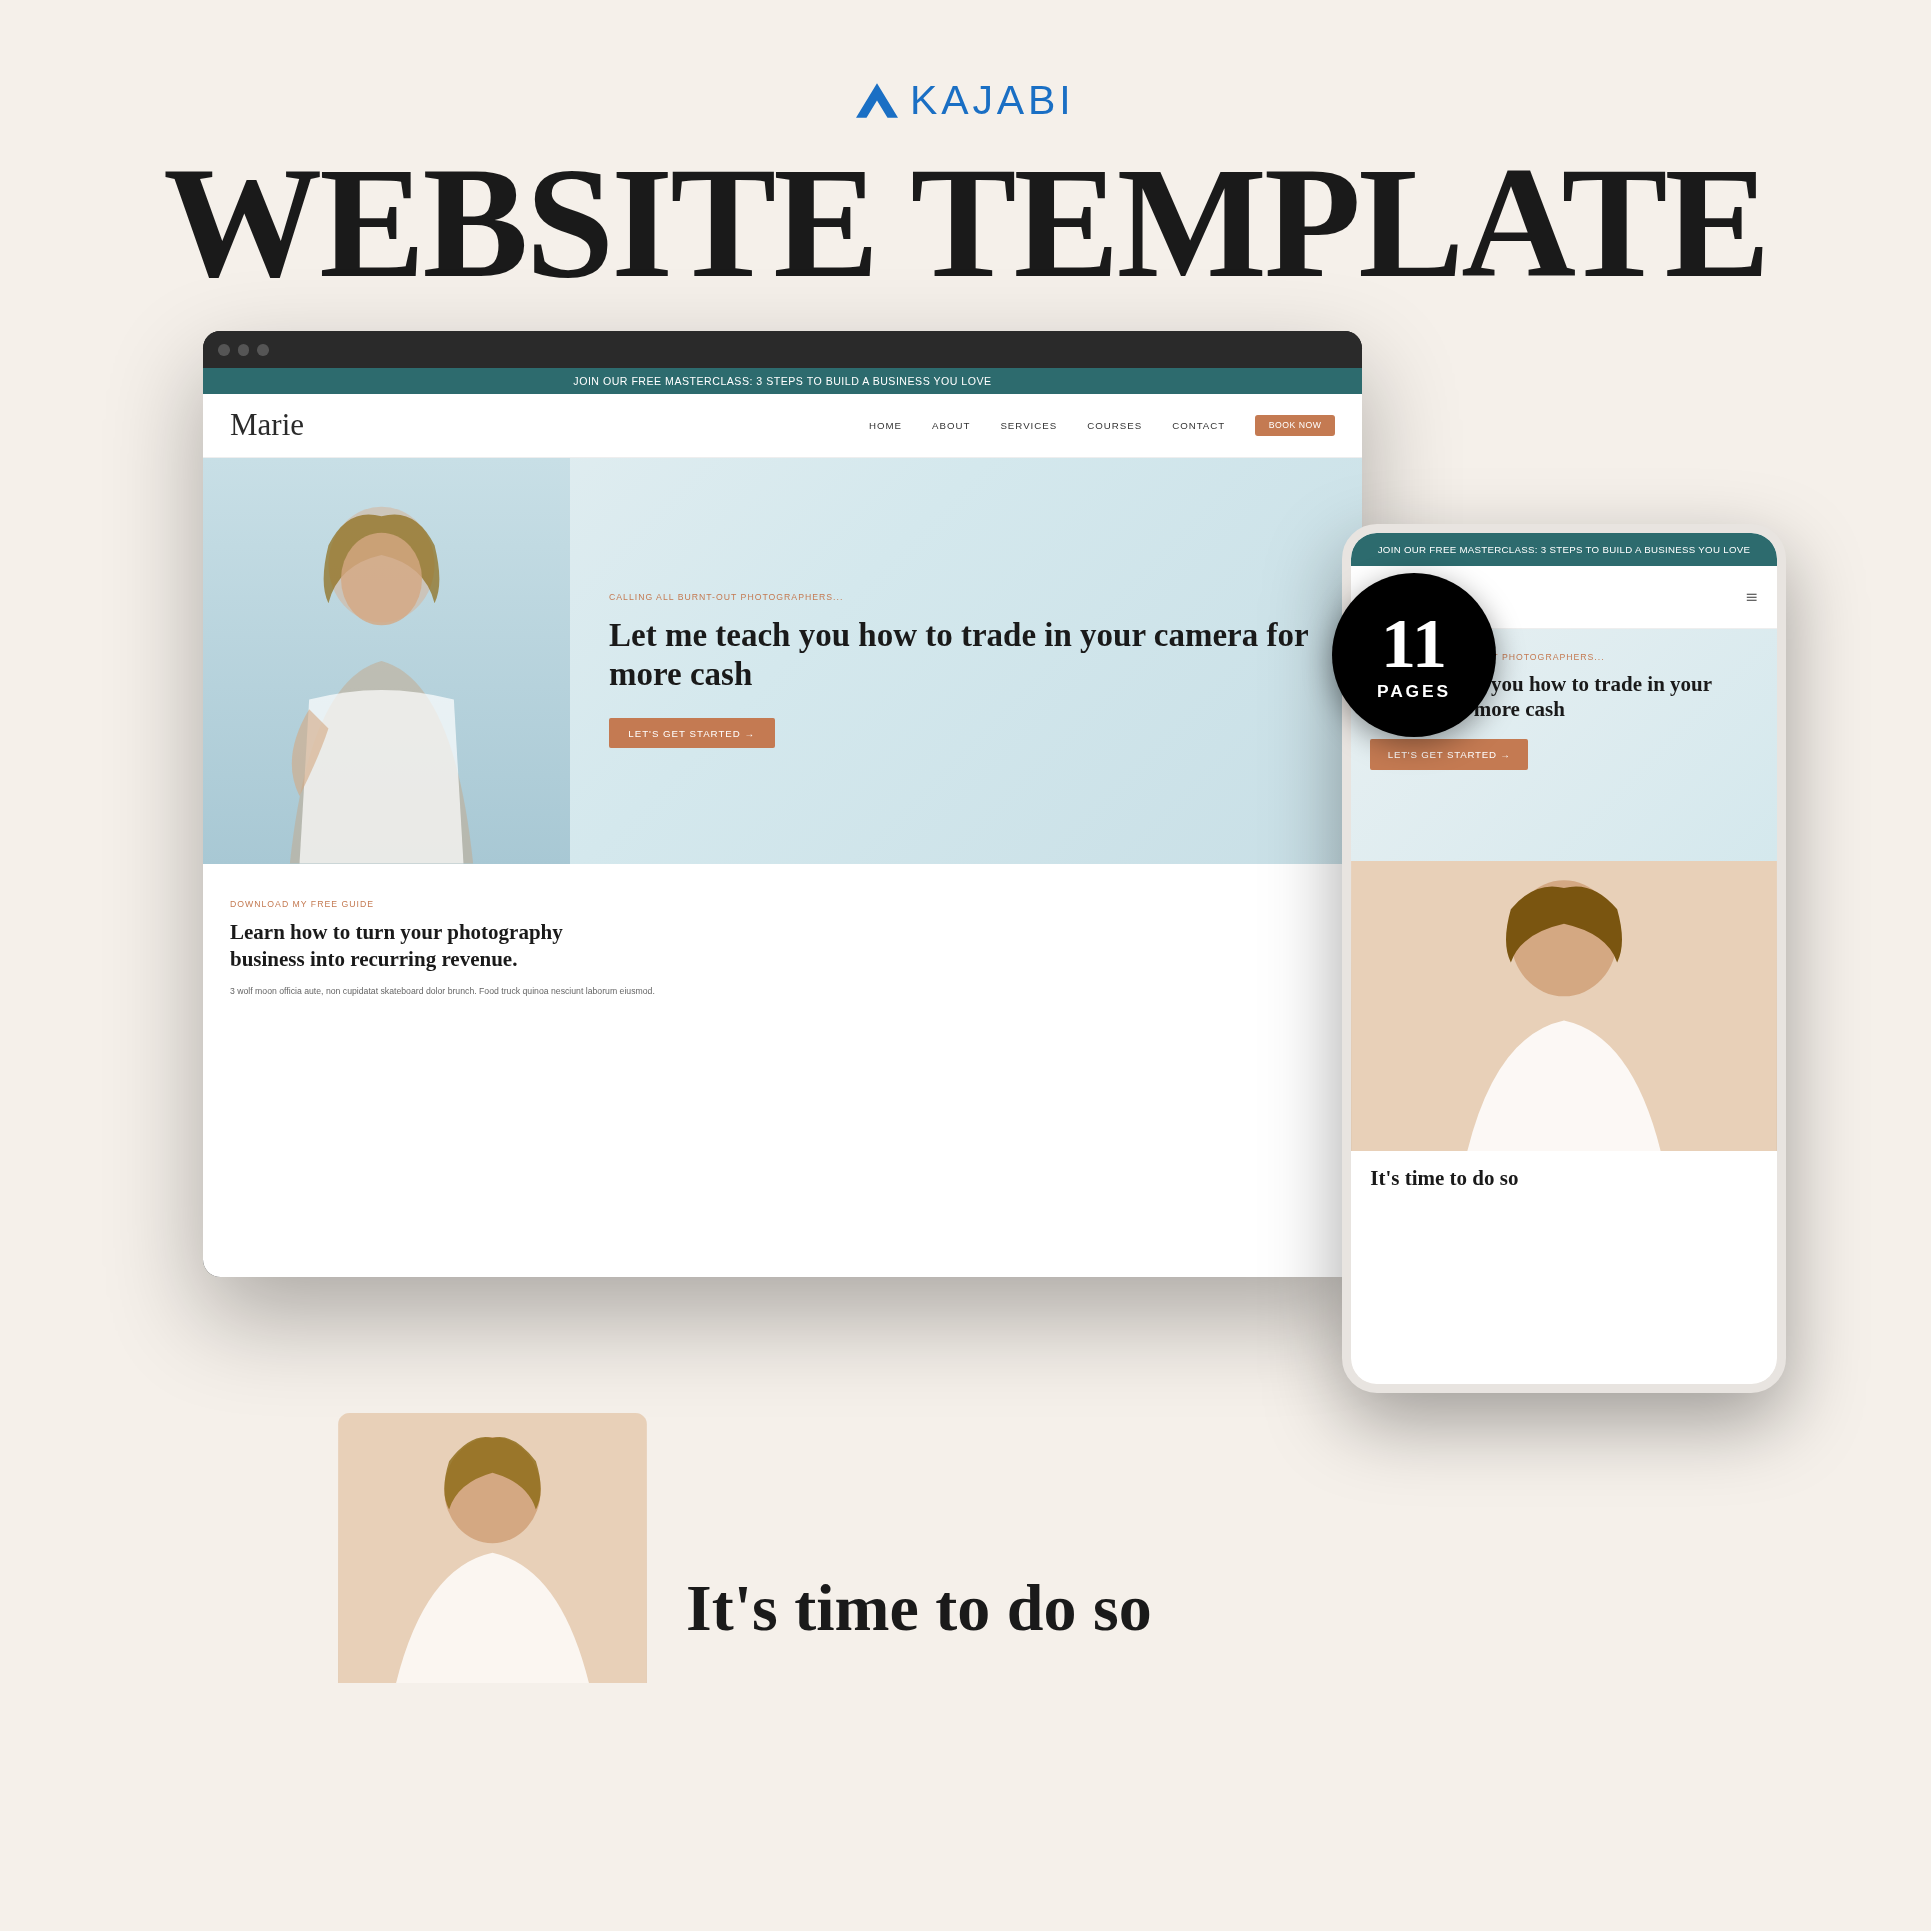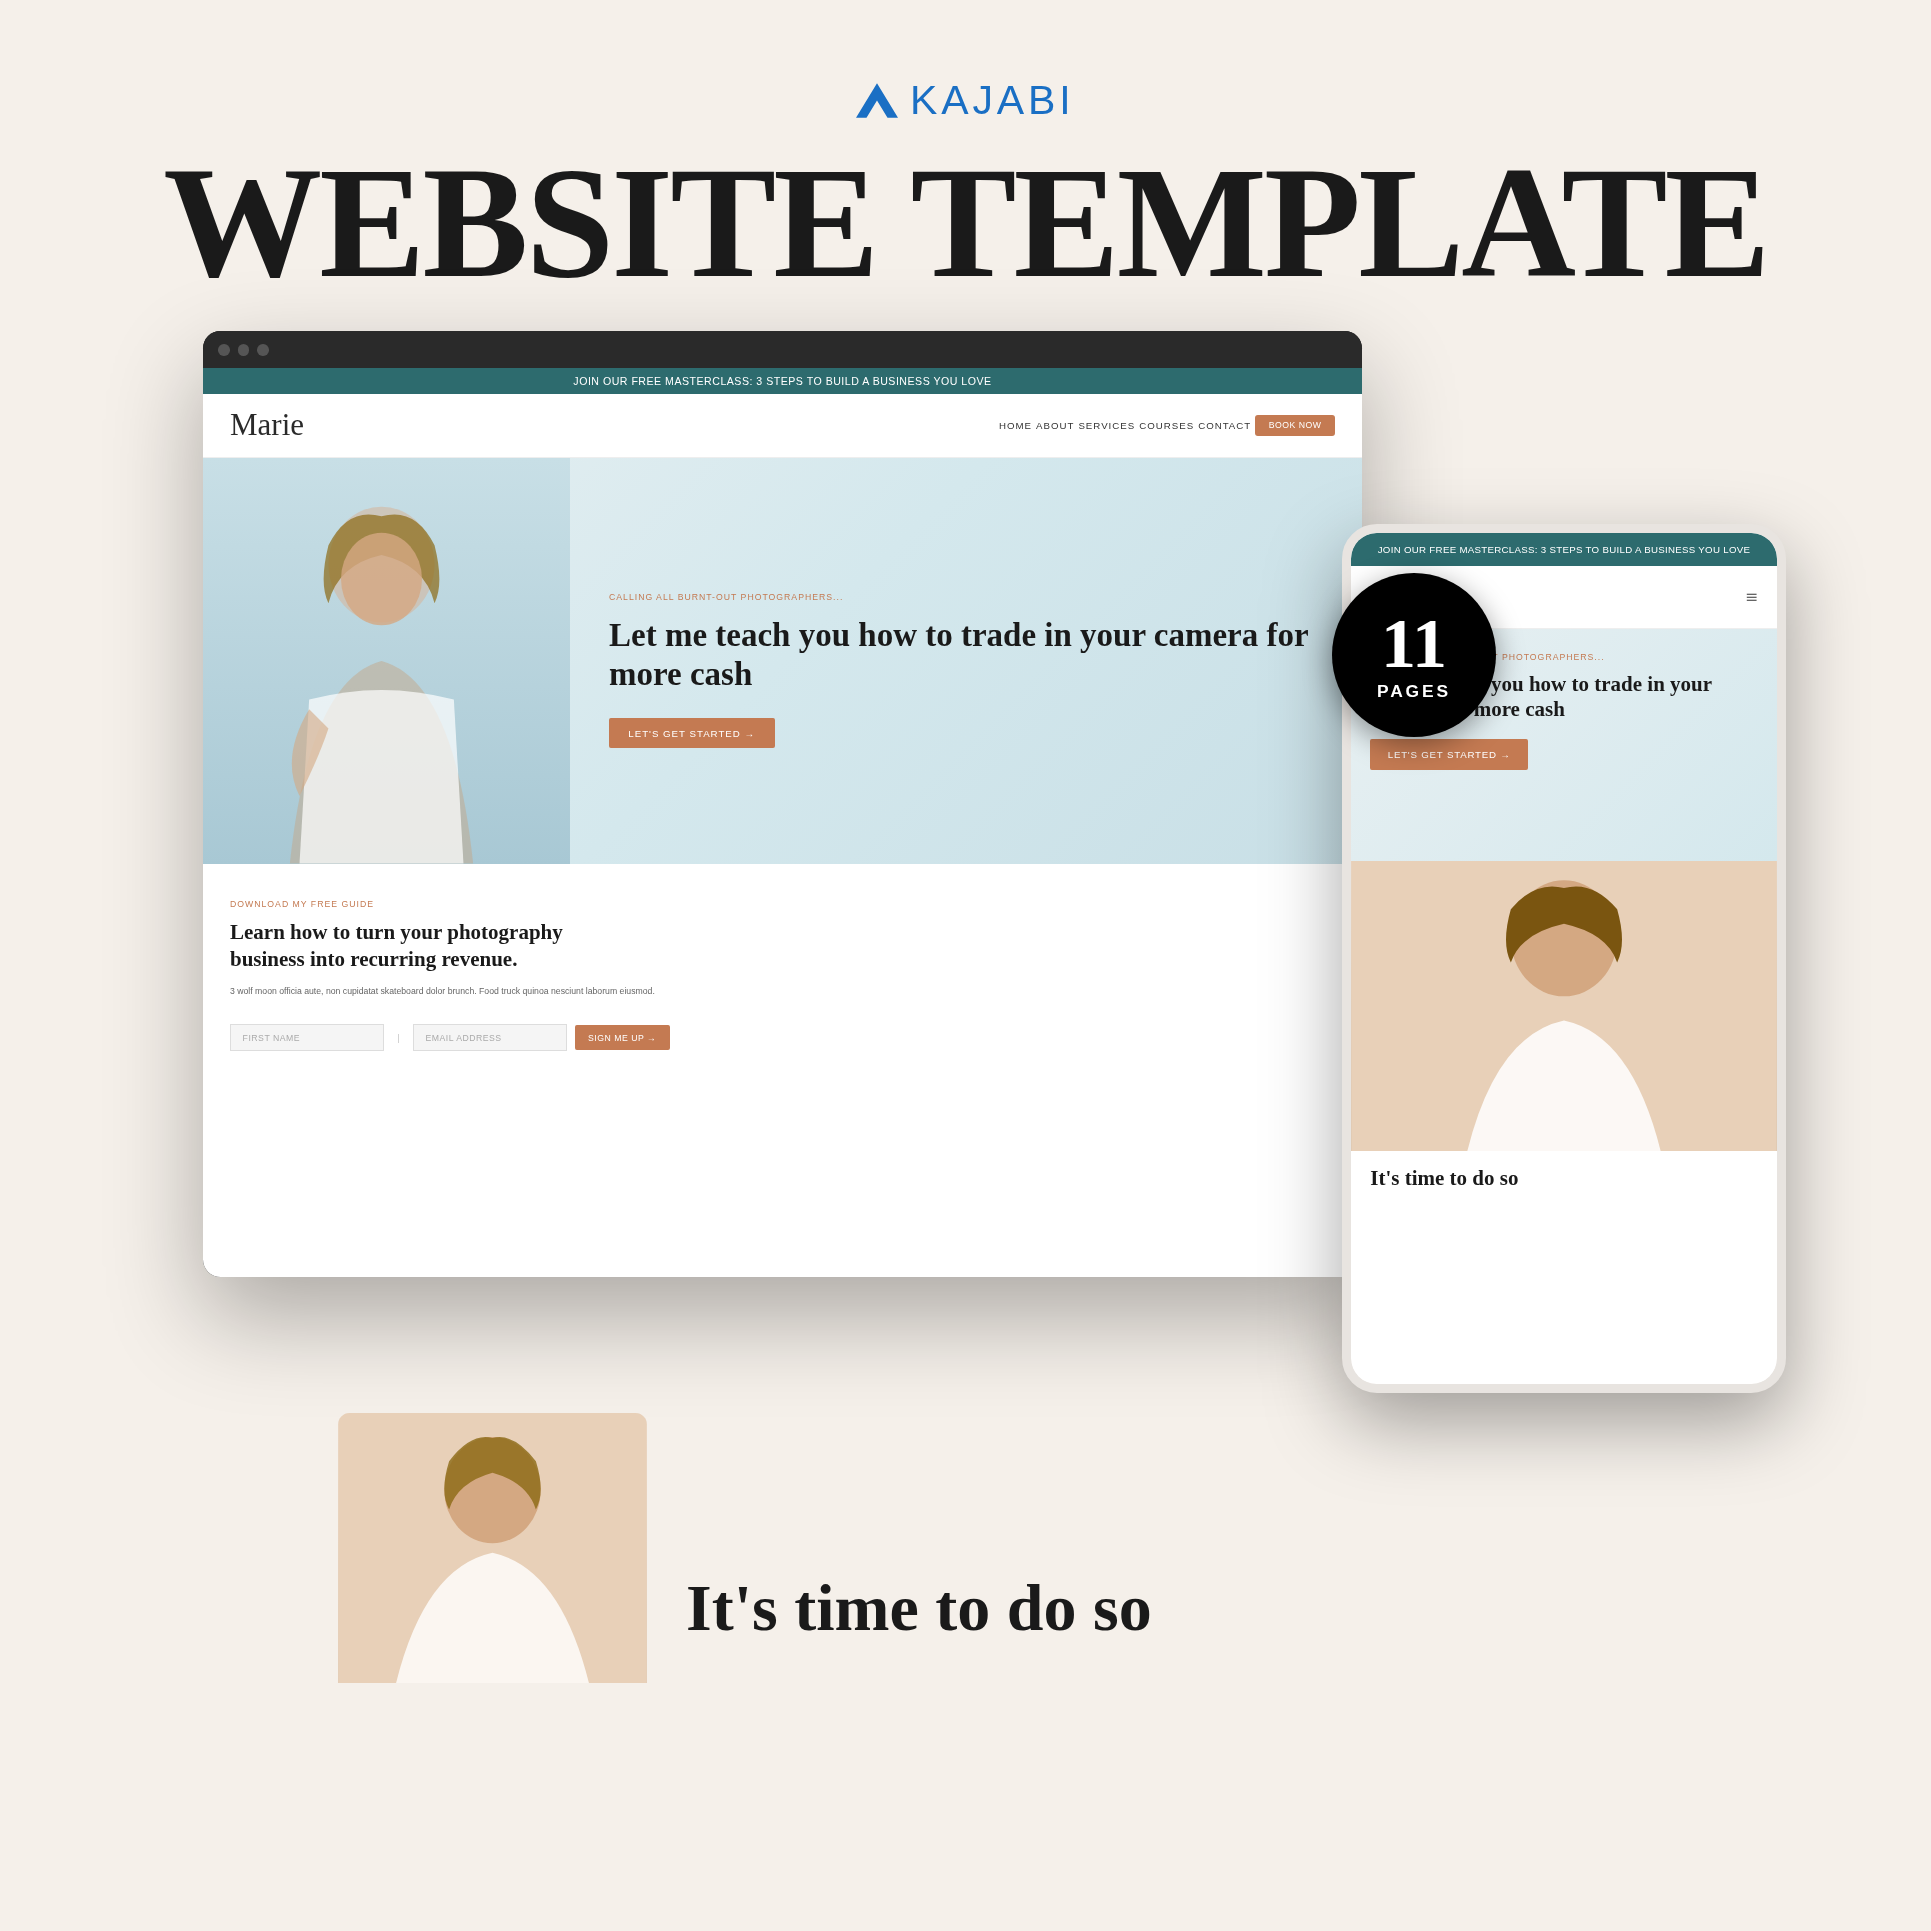--- a/index.html
+++ b/index.html
@@ -123,21 +123,21 @@
     }
 
     .site-logo-script {
       font-family: 'Brush Script MT', cursive;
       font-size: 31px;
       color: #2a2a2a;
     }
 
     .site-nav-links {
       display: flex;
-      gap: 4px;
+      gap: 30px;
       font-family: Arial, sans-serif;
       font-size: 9.7px;
       color: #333;
       letter-spacing: 1px;
       align-items: center;
     }
 
     .site-nav-btn {
       background: #c47a52;
       color: white;
@@ -475,26 +475,20 @@
             <div class="hero-eyebrow">CALLING ALL BURNT-OUT PHOTOGRAPHERS...</div>
             <div class="hero-headline">Let me teach you how to trade in your camera for more cash</div>
             <div class="hero-cta-btn">LET'S GET STARTED →</div>
           </div>
         </div>
 
         <div class="site-section2">
           <div class="section2-eyebrow">DOWNLOAD MY FREE GUIDE</div>
           <div class="section2-headline">Learn how to turn your photography business into recurring revenue.</div>
           <div class="section2-body">3 wolf moon officia aute, non cupidatat skateboard dolor brunch. Food truck quinoa nesciunt laborum eiusmod.</div>
-          <div class="form-row">
-            <div class="form-input">FIRST NAME</div>
-            <div style="width:13.5px;text-align:center;font-size:9.7px;color:#aaa;">|</div>
-            <div class="form-input">EMAIL ADDRESS</div>
-            <div class="form-btn">SIGN ME UP →</div>
-          </div>
         </div>
 
       </div>
     </div>
 
     <div class="badge-11">
       <span class="badge-number">11</span>
       <span class="badge-text">PAGES</span>
     </div>
 

